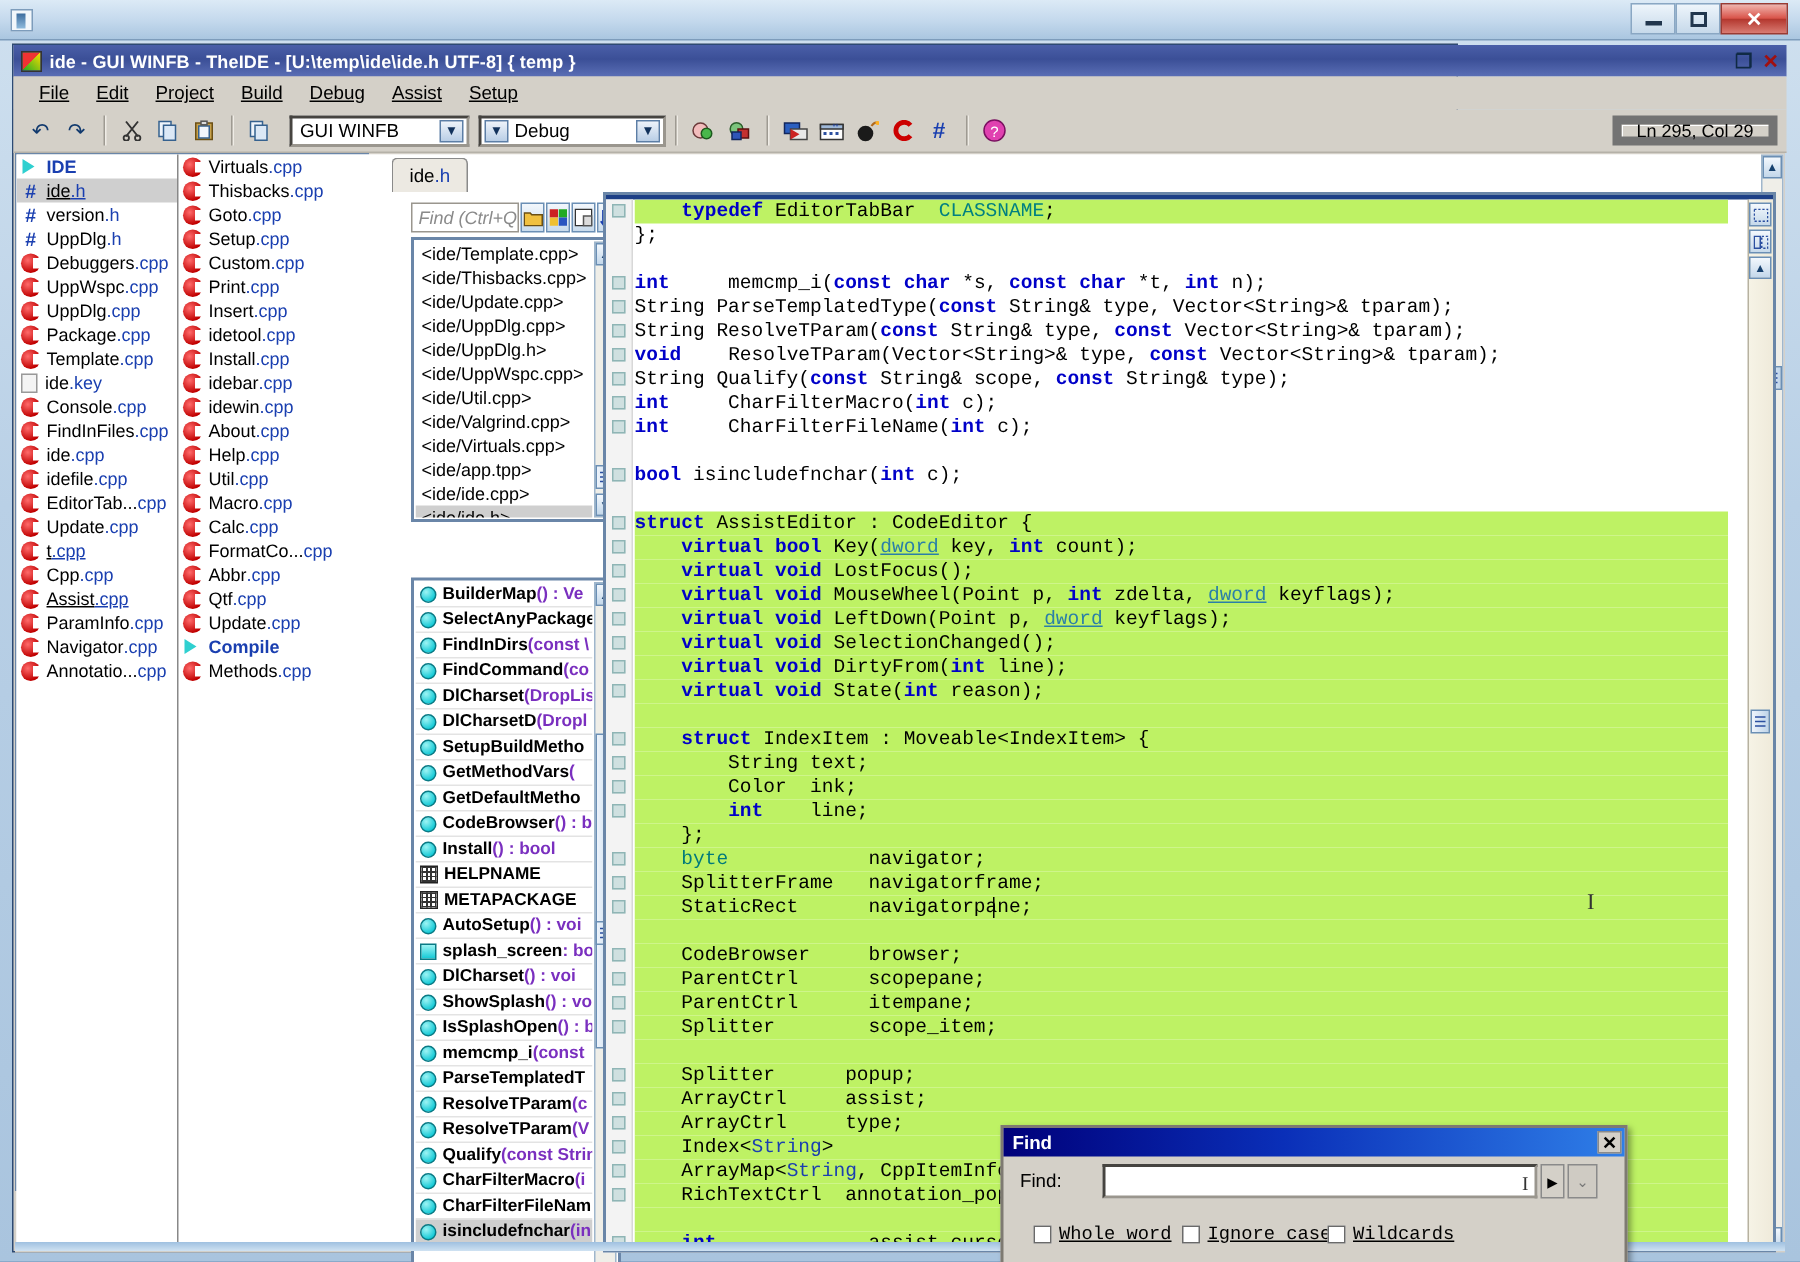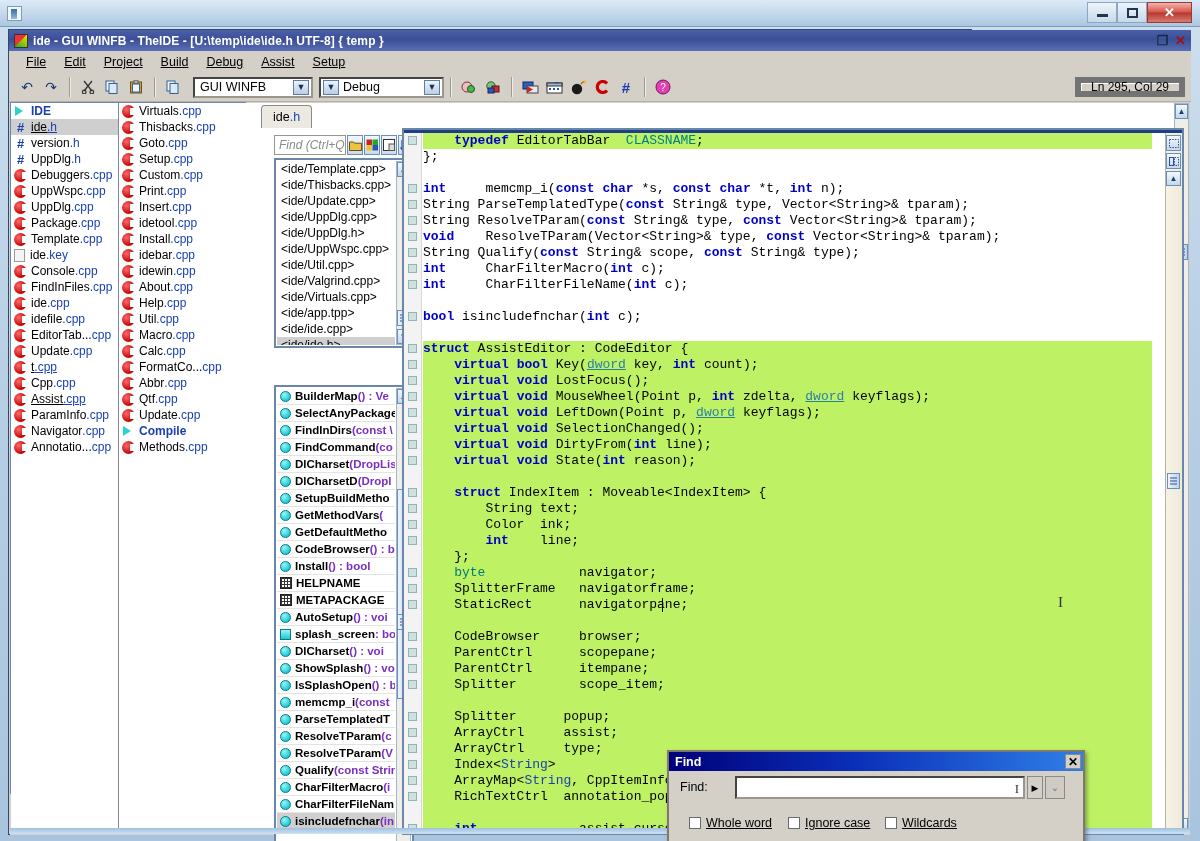--- a/index.html
+++ b/index.html
@@ -254,21 +254,21 @@
     position:absolute; left:66px; top:24px; width:290px; height:23px;
     background:#fff; border:2px inset #9a968e;
   }
   #fd-ibeam { position:absolute; right:4px; top:3px; font-size:13px; color:#333;
               font-family:"Liberation Serif",serif; }
   #fd-play { position:absolute; left:358px; top:24px; width:16px; height:23px;
              background:#d4d0c8; border:1px solid #8a8a8a; display:flex;align-items:center;justify-content:center;font-size:9px; }
   #fd-drop { position:absolute; left:376px; top:24px; width:20px; height:23px;
              background:#cfcbc3; border:1px solid #8a8a8a; display:flex;align-items:center;justify-content:center;
              font-size:10px; color:#777; }
-  .fd-chk { position:absolute; top:64px; display:flex; align-items:center; font-size:12.5px; }
+  .fd-chk { position:absolute; top:64px; display:flex; align-items:center; font-size:12.5px;font-family:Liberation Mono, monospace; }
   .chkbox { width:12px;height:12px;background:#fff;border:1px solid #6a6a6a;margin-right:5px; }
   #fd-c1 { left:20px; } #fd-c2 { left:119px; } #fd-c3 { left:216px; }
 
   
   #ide-status { position:absolute; left:1px; bottom:0; width:1180px; height:6px;
                 background: linear-gradient(180deg,#9fc0e0,#cfe2f2); }
 </style>
 </head>
 <body>
 

